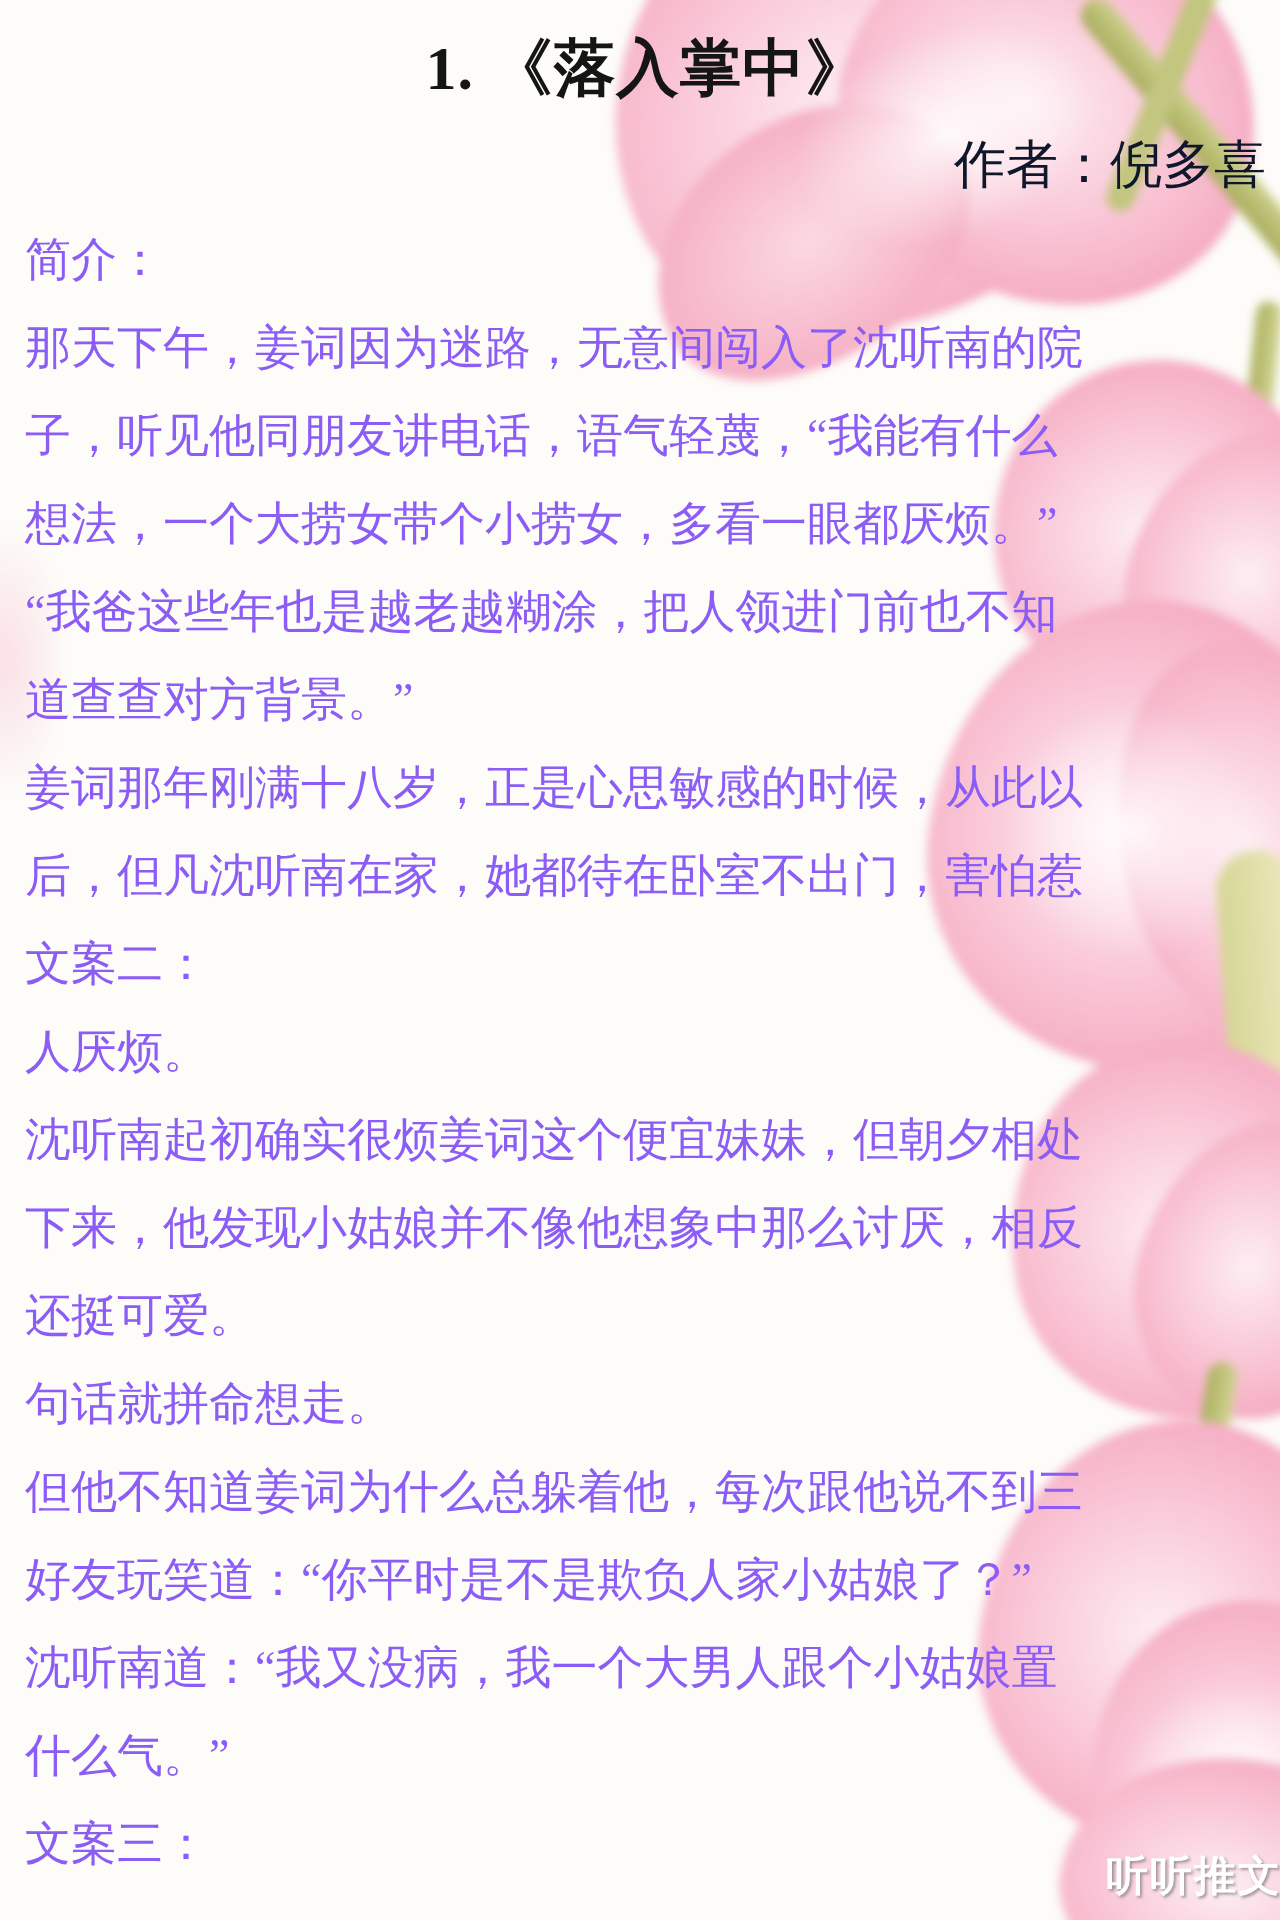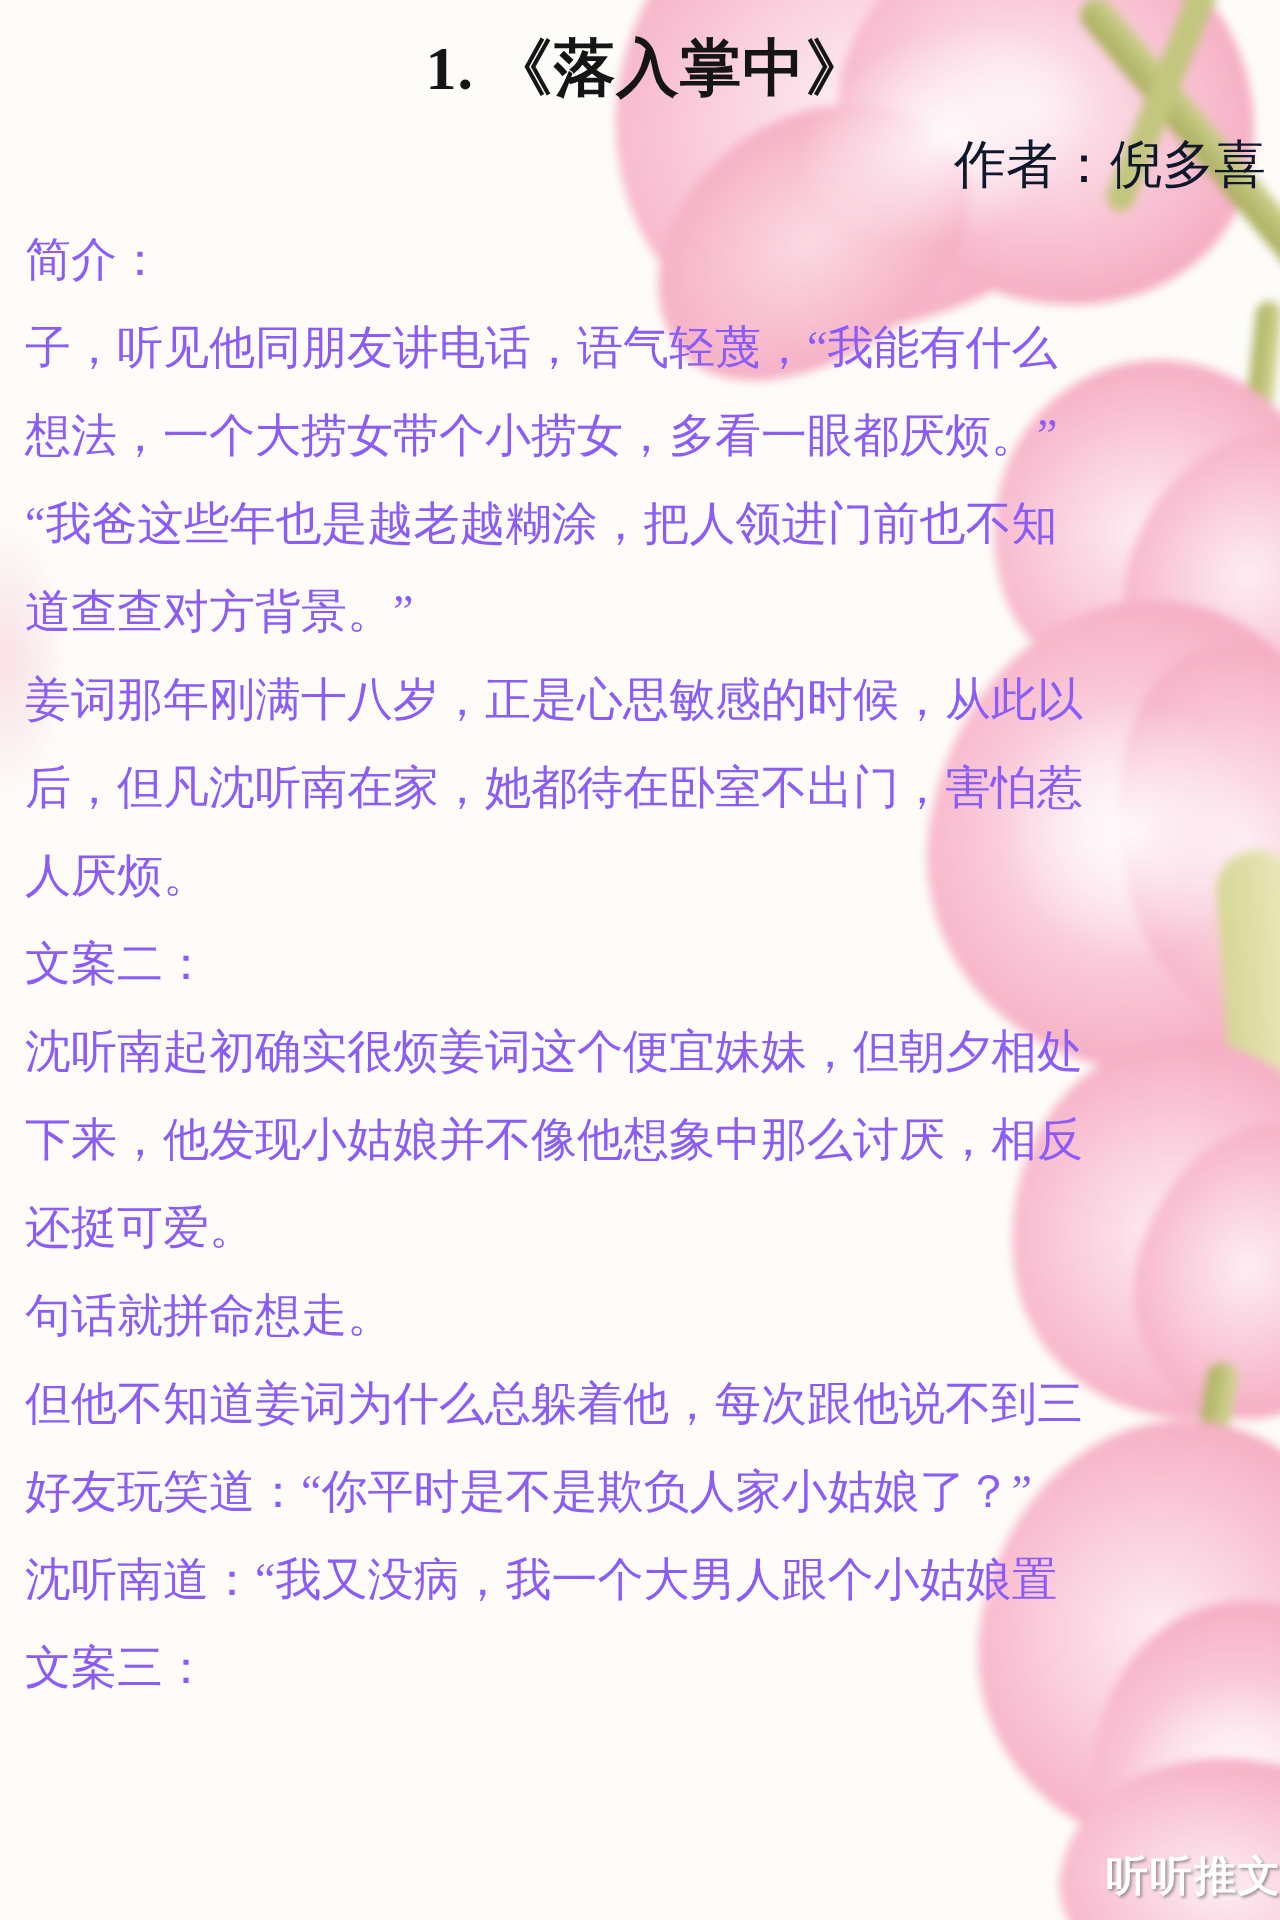--- a/index.html
+++ b/index.html
@@ -100,34 +100,36 @@
     <div class="glow h3"></div>
     <div class="petal p12"></div>
     <div class="wash"></div>
   </div>
 
   <div class="content">
     <div class="title">1. 《落入掌中》</div>
     <div class="author">作者：倪多喜</div>
     <div class="body-text" id="lines">
         <div class="line">简介：</div>
+        <div class="line">那天下午，姜词因为迷路，无意间闯入了沈听南的院</div>
         <div class="line">子，听见他同朋友讲电话，语气轻蔑，“我能有什么</div>
         <div class="line">想法，一个大捞女带个小捞女，多看一眼都厌烦。”</div>
         <div class="line">“我爸这些年也是越老越糊涂，把人领进门前也不知</div>
         <div class="line">道查查对方背景。”</div>
         <div class="line">姜词那年刚满十八岁，正是心思敏感的时候，从此以</div>
         <div class="line">后，但凡沈听南在家，她都待在卧室不出门，害怕惹</div>
+        <div class="line">文案二：</div>
         <div class="line">人厌烦。</div>
-        <div class="line">文案二：</div>
         <div class="line">沈听南起初确实很烦姜词这个便宜妹妹，但朝夕相处</div>
         <div class="line">下来，他发现小姑娘并不像他想象中那么讨厌，相反</div>
         <div class="line">还挺可爱。</div>
         <div class="line">句话就拼命想走。</div>
         <div class="line">但他不知道姜词为什么总躲着他，每次跟他说不到三</div>
         <div class="line">好友玩笑道：“你平时是不是欺负人家小姑娘了？”</div>
         <div class="line">沈听南道：“我又没病，我一个大男人跟个小姑娘置</div>
+        <div class="line">什么气。”</div>
         <div class="line">文案三：</div>
       </div>
   </div>
 
   <div class="watermark">听听推文</div>
 
 </div>
 
 </body></html>

